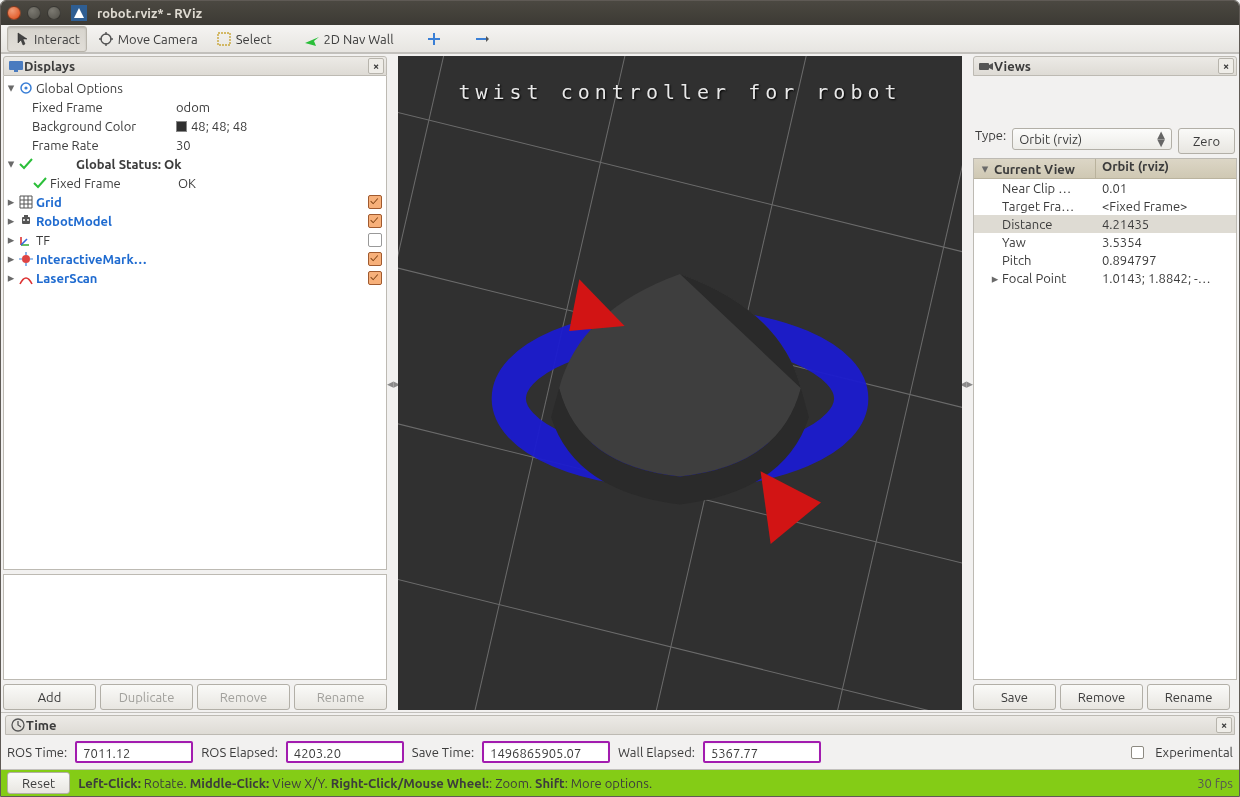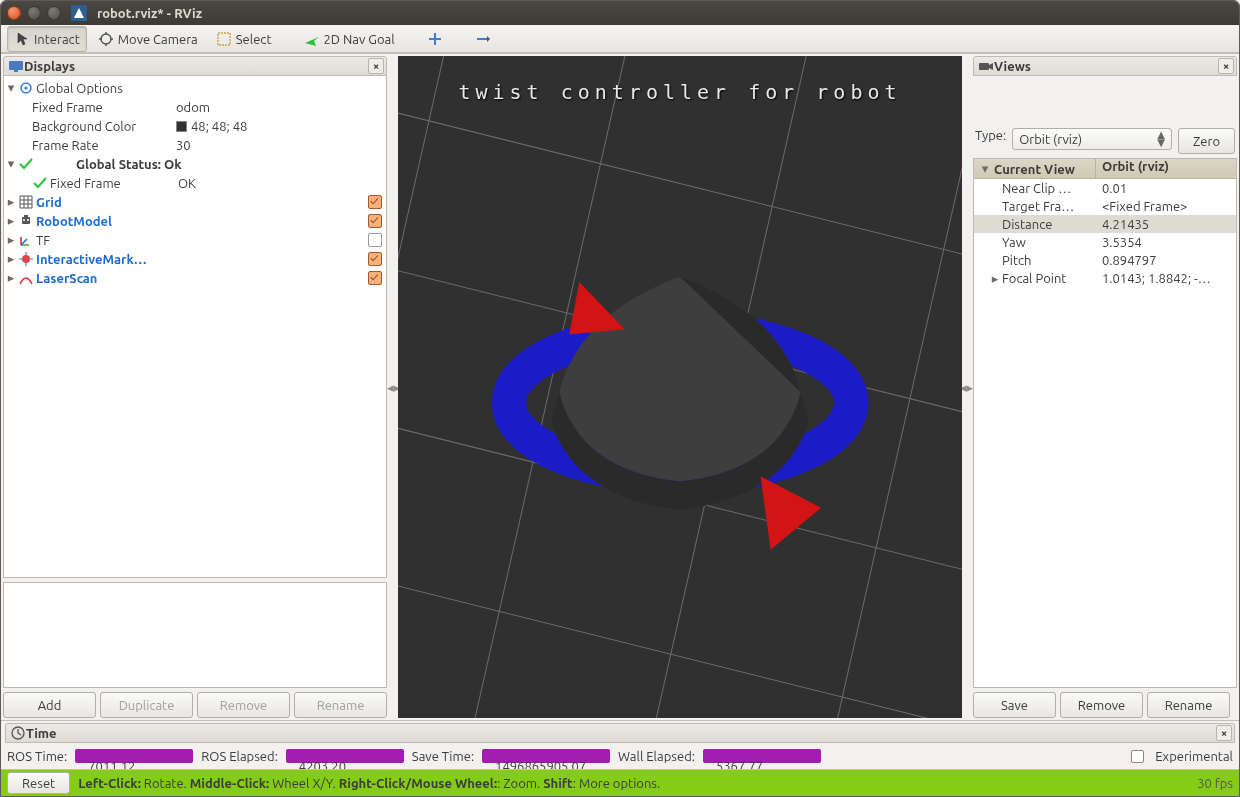--- a/index.html
+++ b/index.html
@@ -72,21 +72,21 @@
 .vtree .r.sel { background:#dedbd3;}
 .vtree .c1 { width:122px; display:flex; align-items:center;}
 .vtree .c2 { flex:1; padding-left:6px; white-space:nowrap; overflow:hidden; text-overflow:ellipsis;}
 
 
 .time-panel { border-top:1px solid #c2c0bc; padding:2px 4px 0 4px;}
 .time-header { height:20px; background: linear-gradient(to bottom,#eceae6,#dedbd5); border:1px solid #bdbab3; border-radius:3px 3px 0 0; display:flex; align-items:center; padding:0 4px; font-weight:bold; position:relative;}
 .time-header .close-x { position:absolute; right:2px; top:1px; width:16px; height:16px; border:1px solid #b7b4ac; border-radius:2px; background:#efede8; font-size:11px; line-height:14px; text-align:center; cursor:pointer;}
 .time-row { display:flex; align-items:center; gap:8px; padding:6px 2px;}
 .time-row label { white-space:nowrap;}
-.tin { height:14px; border:7px solid #a21caf; background:#fff; padding:0 6px; line-height:20px; border-radius:2px; box-shadow: inset 0 1px 2px rgba(0,0,0,.06);}
+.tin { height:22px; border:2px solid #a21caf; background:#fff; padding:0 6px; line-height:20px; border-radius:2px; box-shadow: inset 0 1px 2px rgba(0,0,0,.06);}
 .tin.w1{width:118px}.tin.w2{width:118px}.tin.w3{width:128px}.tin.w4{width:118px}
 .check-sq { width:13px;height:13px;border:1px solid #8d8a82;background:#fff;border-radius:2px; margin-right:3px;}
 
 
 .status { height:27px; border-top:1px solid #c2c0bc; display:flex; align-items:center; padding:0 6px; gap:8px; background:#84cc16;}
 .status .hint { flex:1; white-space:nowrap; overflow:hidden; text-overflow:ellipsis;}
 .status b{font-weight:bold}
 .fps { color:#555;}
 </style>
 </head>
@@ -123,21 +123,21 @@
       <svg class="icon-svg" viewBox="0 0 16 16">
           <rect x="2" y="2" width="12" height="12" fill="none" stroke="#c9a63a" stroke-width="1.4" stroke-dasharray="2 1"></rect>
         </svg>
       <span>Select</span>
     </div>
     <div class="tool-sep"></div>
     <div class="tool-btn">
       <svg class="icon-svg" viewBox="0 0 16 16">
           <path d="M1 12 L15 6 L10 10 L12 15 Z" fill="#2bbf3a"></path>
         </svg>
-      <span>2D Nav Goal</span>
+      <span>2D Nav Wall</span>
     </div>
     <div class="tool-sep"></div>
     <div class="tool-btn">
       <svg class="icon-svg" viewBox="0 0 16 16">
           <path d="M7 2h2v5h5v2H9v5H7V9H2V7h5z" fill="#3a7fd6"></path>
         </svg>
     </div>
     <div class="tool-sep"></div>
     <div class="tool-btn">
       <svg class="icon-svg" viewBox="0 0 16 16">
@@ -391,20 +391,20 @@
       <div style="flex:1"></div>
       <span class="check-sq"></span>
       <label>Experimental</label>
     </div>
   </div>
 
   <div class="status">
     <div class="btn small" style="height:22px;line-height:20px">Reset</div>
     <div class="hint">
       <b>Left-Click:</b><span> Rotate. </span>
-      <b>Middle-Click:</b><span> Wheel X/Y. </span>
+      <b>Middle-Click:</b><span> View X/Y. </span>
       <b>Right-Click/Mouse Wheel:</b><span>: Zoom. </span>
       <b>Shift</b><span>: More options.</span>
     </div>
     <div class="fps">30 fps</div>
   </div>
 
 </div>
 
 </body></html>

